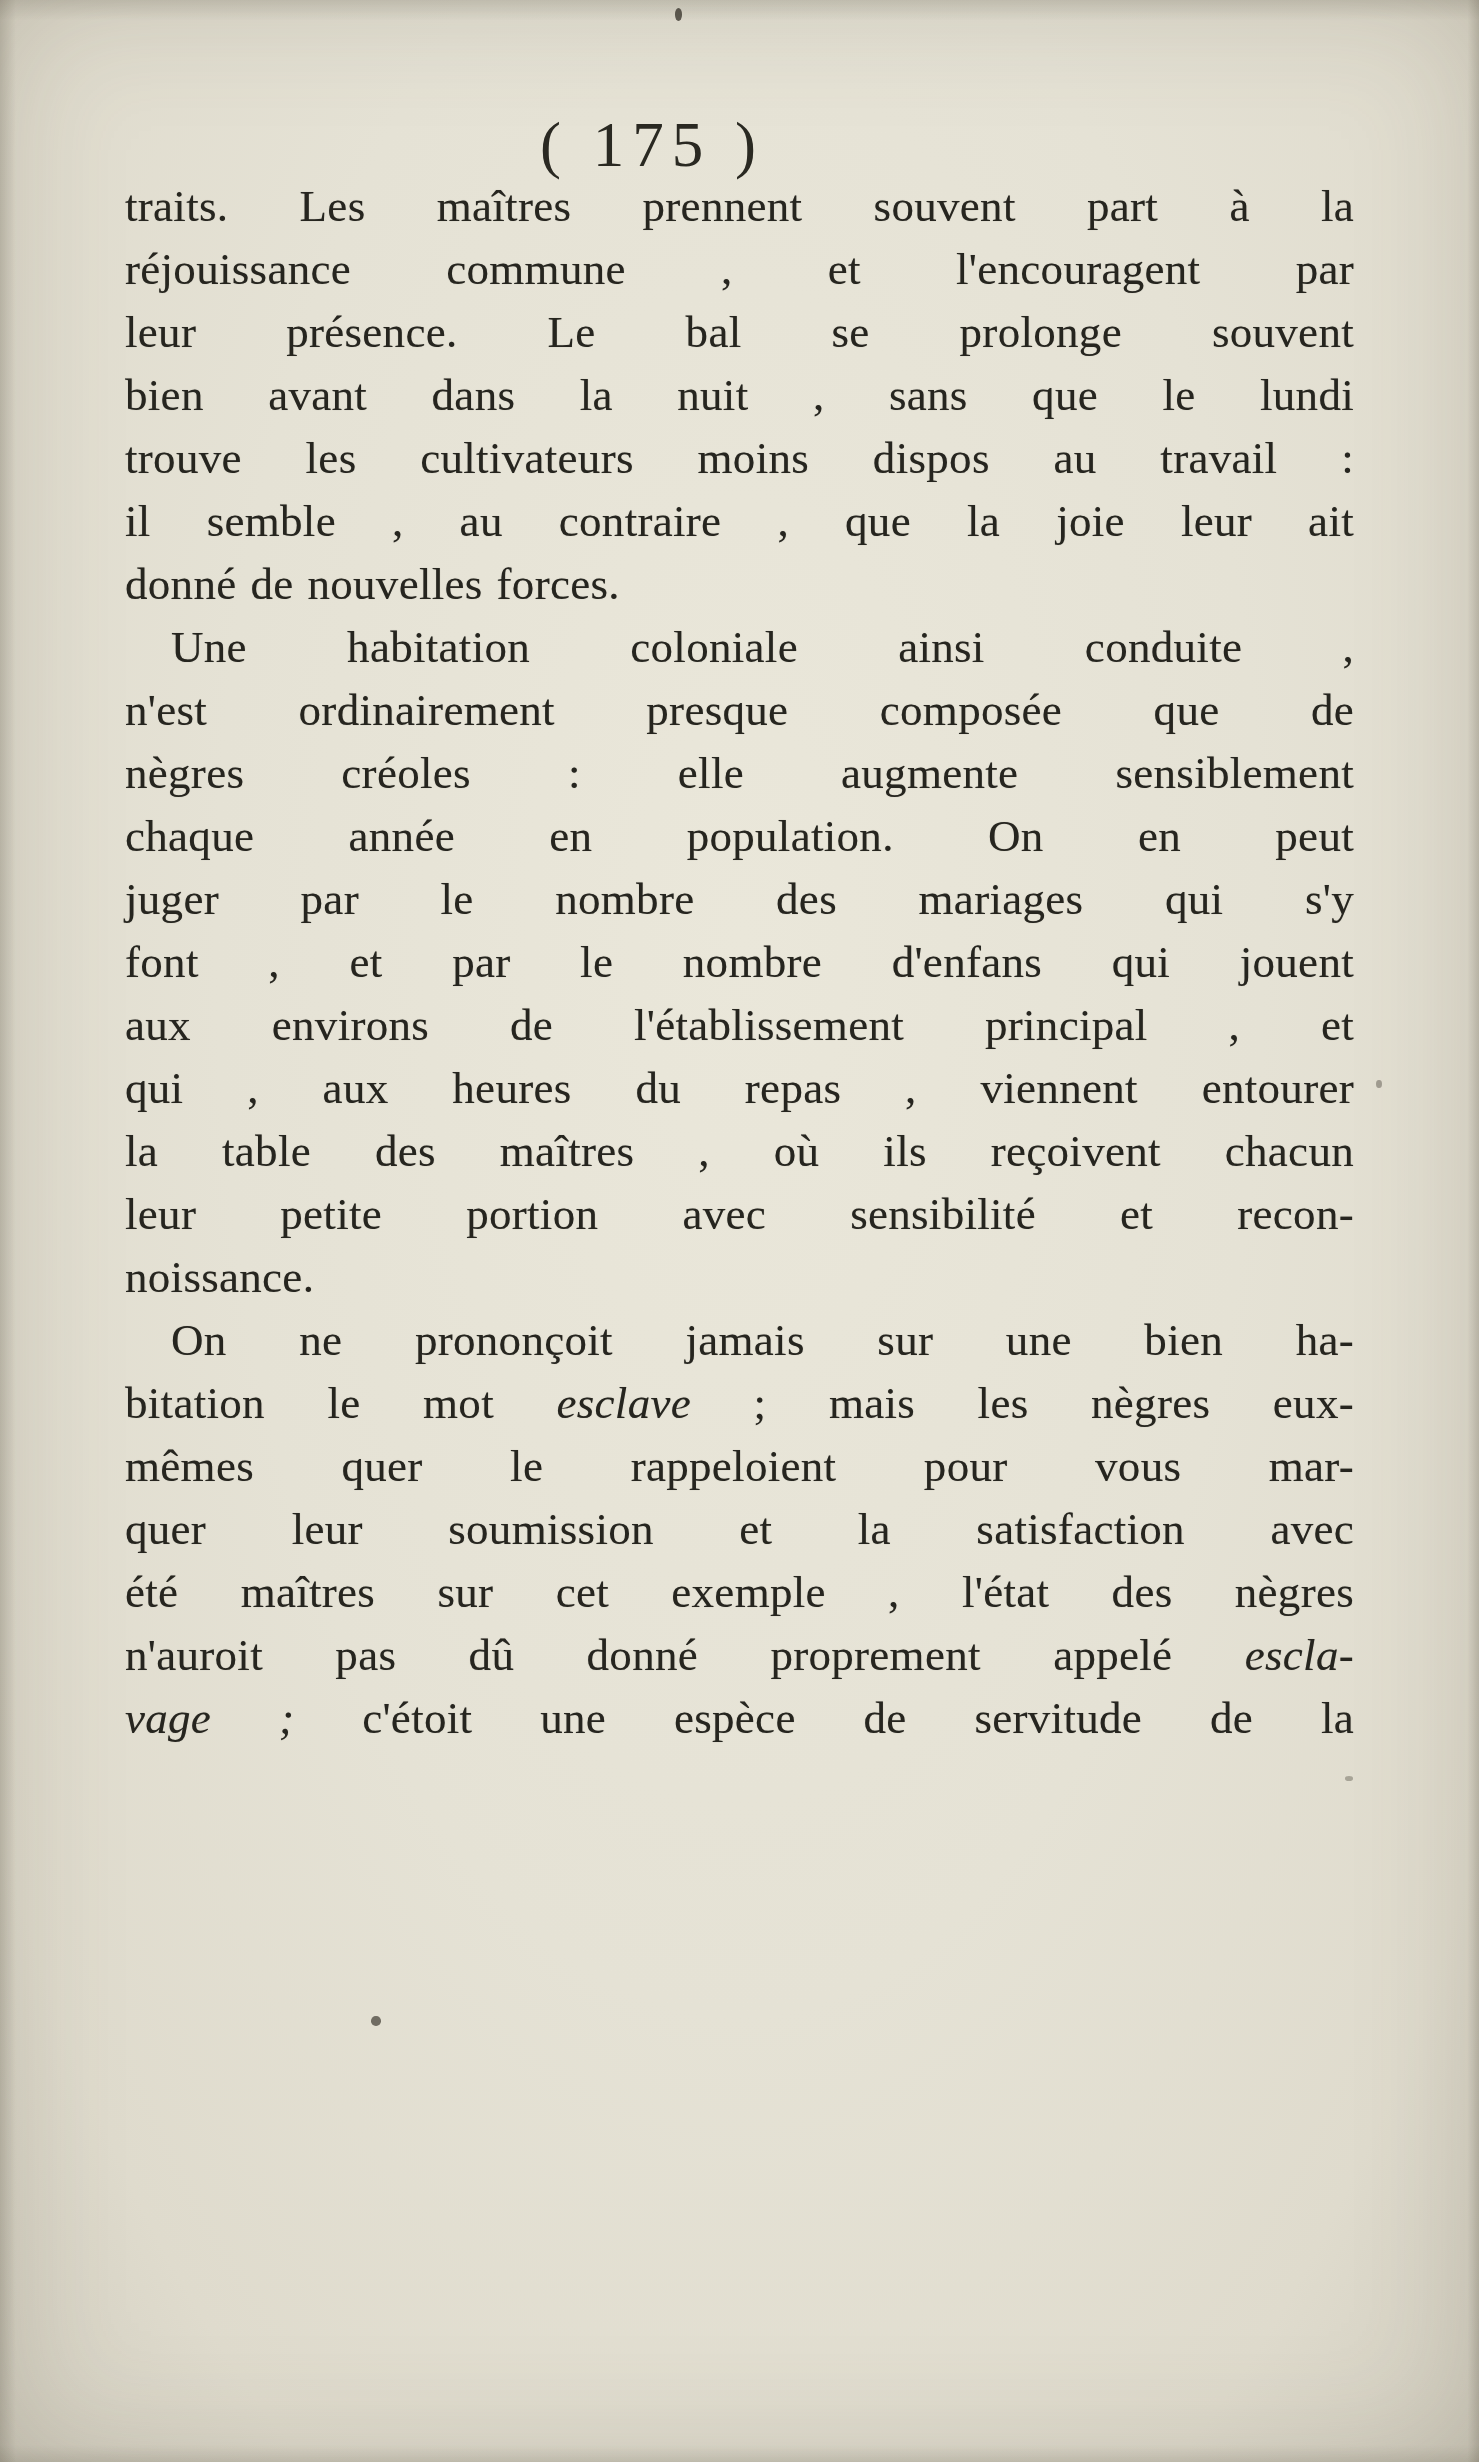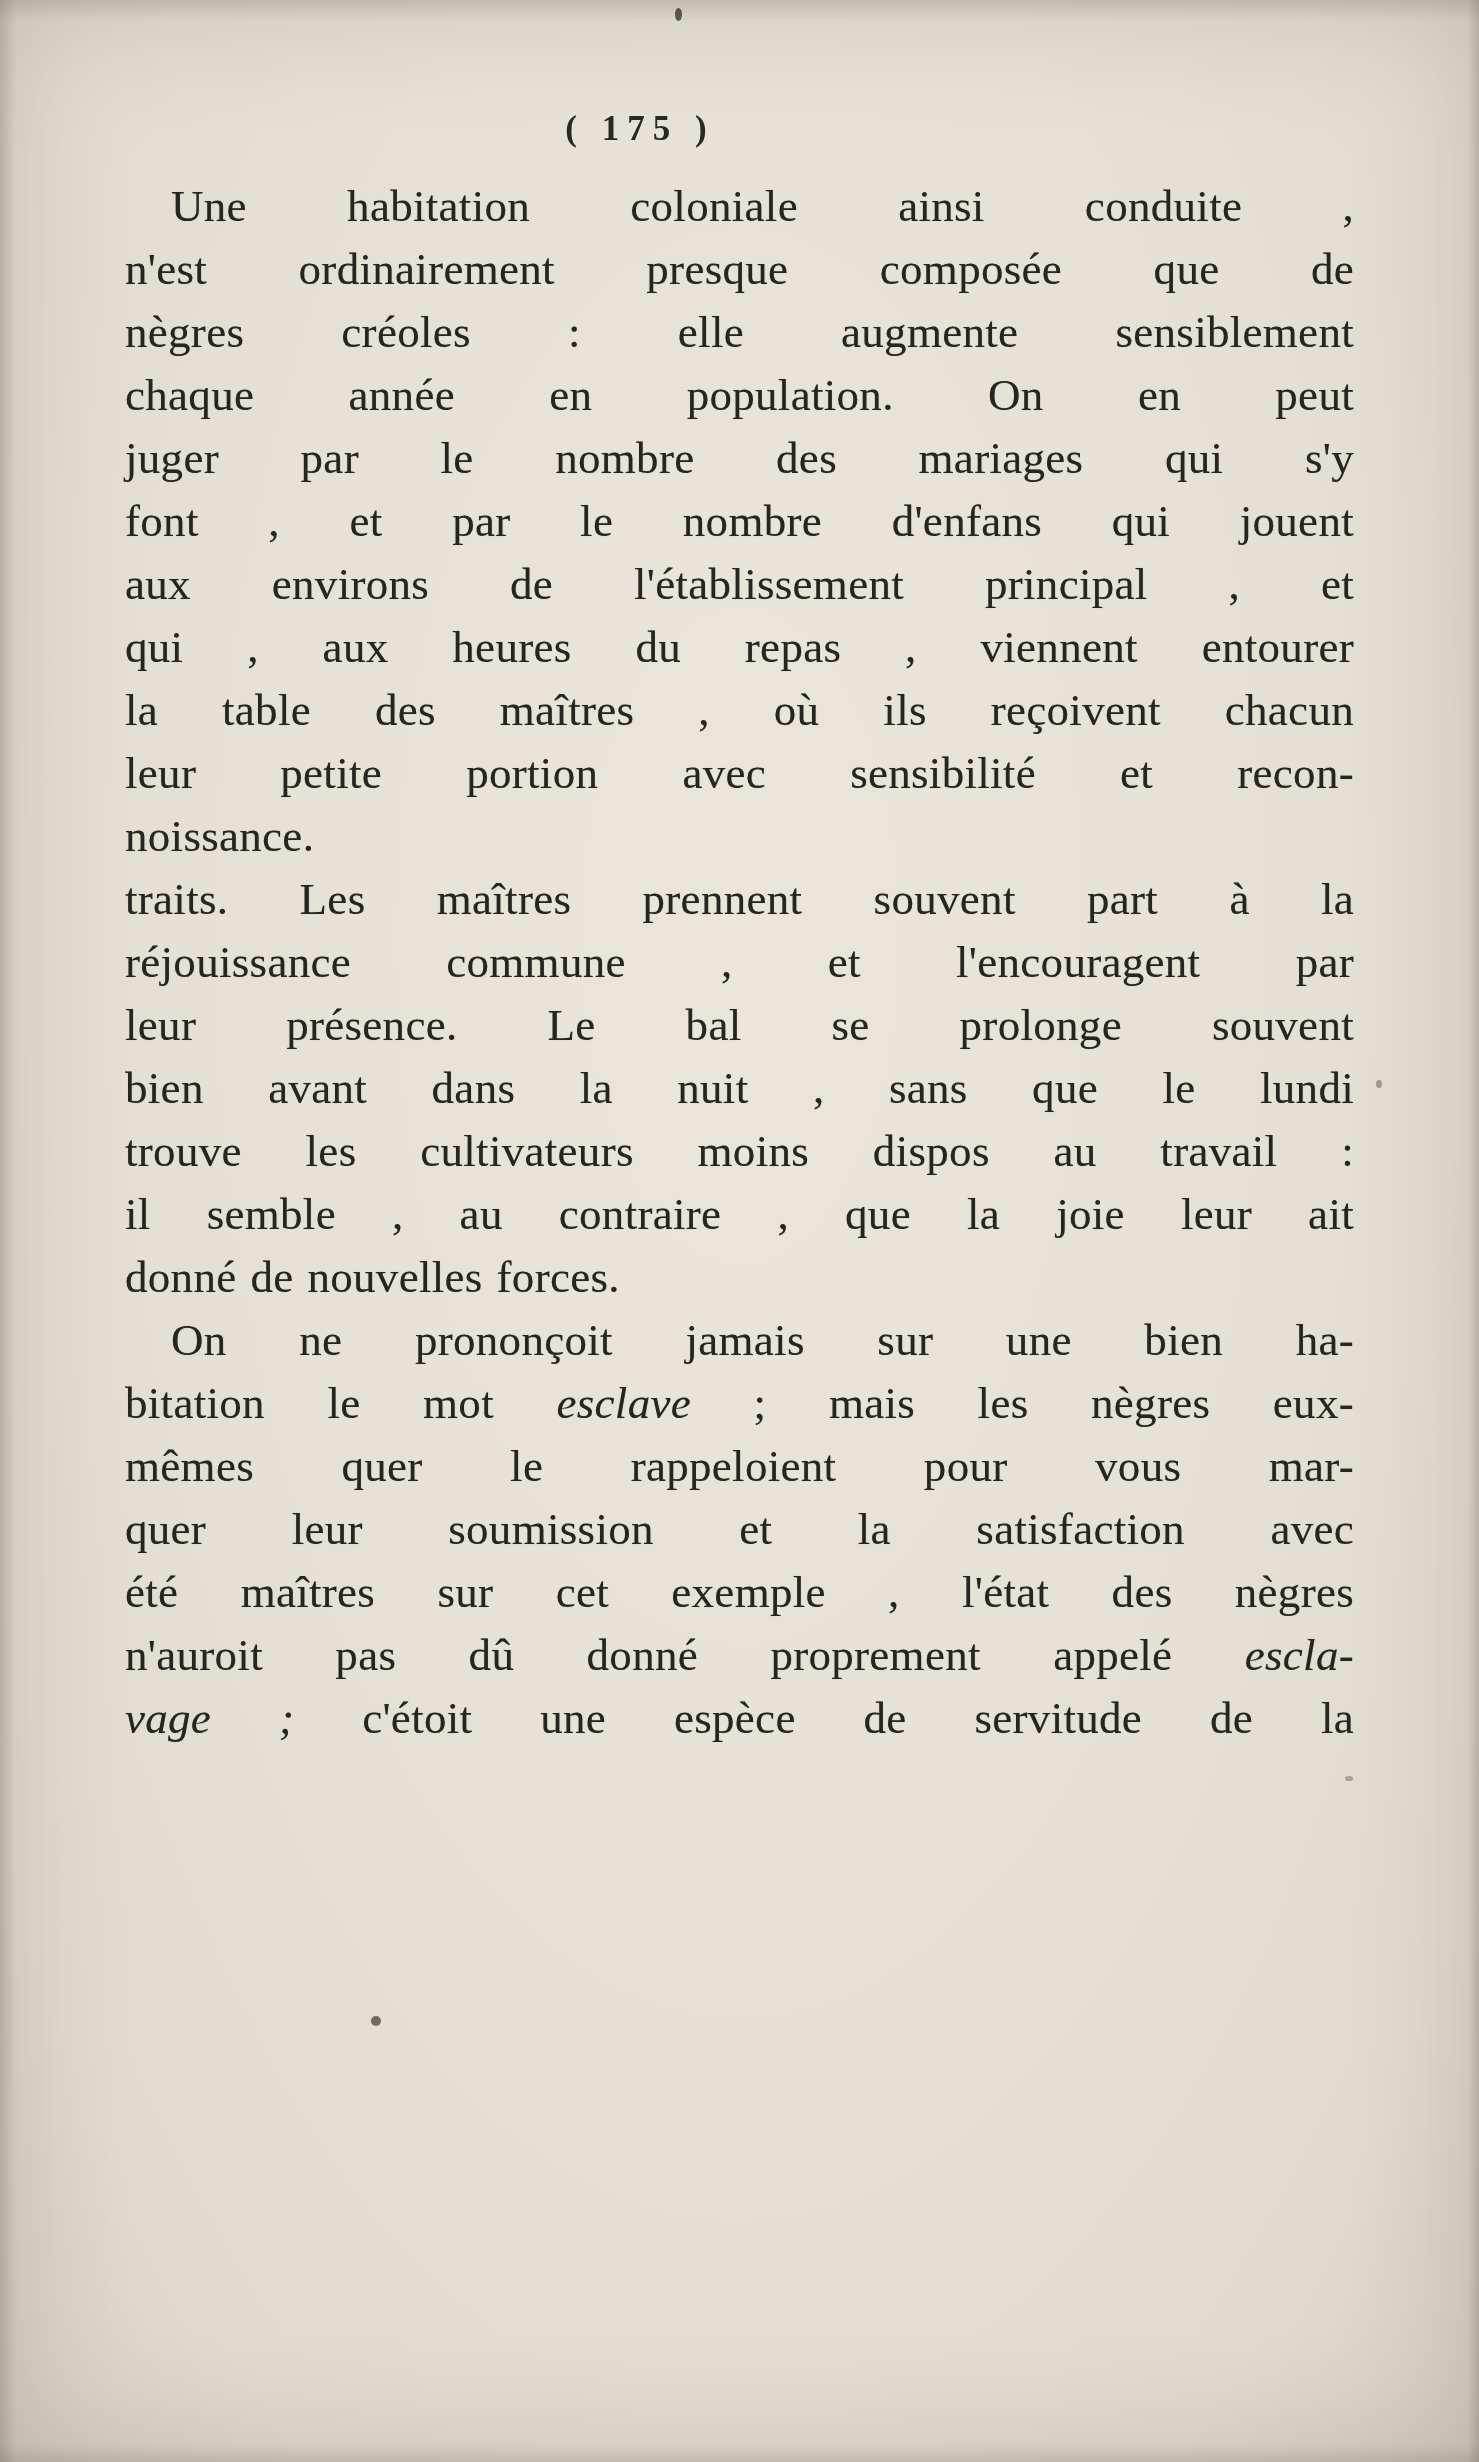--- a/index.html
+++ b/index.html
@@ -18,27 +18,26 @@
       linear-gradient(180deg, rgba(75,70,55,0.16) 0px, rgba(75,70,55,0) 20.5px),
       linear-gradient(0deg, rgba(75,70,55,0.14) 0px, rgba(75,70,55,0) 17.4px),
       radial-gradient(ellipse at 50% 38%, #eae7da 0%, #e5e2d5 50%, #dfdbcd 82%, #d2cec0 100%);
     box-shadow: inset 0 0 126px rgba(90,84,66,0.22);
     font-family: "Liberation Serif", "DejaVu Serif", serif;
     color: #26251f;
   }
   .page-number {
     position: absolute;
     top: 109px;
-    left: 0;
+    left: 12px;
     width: 1280px;
     text-align: center;
-    font-size: 35px;
+    font-size: 63px;
     letter-spacing: 8px;
     color: #2a2922;
-    font-weight: bold;
   }
   .text-block {
     position: absolute;
     top: 175px;
     left: 125px;
     width: 1229px;
     font-size: 45px;
     line-height: 63px;
     letter-spacing: 0.3px;
     word-spacing: 2.4px;
@@ -65,40 +64,40 @@
   .speck.s4 { left: 1345px; top: 1776px; width: 8px; height: 4.7px; background: rgba(60,56,46,0.35); }
 </style>
 </head>
 <body>
 
 <div class="scan-page">
   <div class="page-number">( 175 )</div>
 
   <div class="text-block">
       <div class="paragraph">
+        <div class="line"><span>traits. Les maîtres prennent souvent part à la</span></div>
+        <div class="line"><span>réjouissance commune , et l'encouragent par</span></div>
+        <div class="line"><span>leur présence. Le bal se prolonge souvent</span></div>
+        <div class="line"><span>bien avant dans la nuit , sans que le lundi</span></div>
+        <div class="line"><span>trouve les cultivateurs moins dispos au travail :</span></div>
+        <div class="line"><span>il semble , au contraire , que la joie leur ait</span></div>
+        <div class="line last"><span>donné de nouvelles forces.</span></div>
+      </div>
+      <div class="paragraph">
         <div class="line indent"><span>Une habitation coloniale ainsi conduite ,</span></div>
         <div class="line"><span>n'est ordinairement presque composée que de</span></div>
         <div class="line"><span>nègres créoles : elle augmente sensiblement</span></div>
         <div class="line"><span>chaque année en population. On en peut</span></div>
         <div class="line"><span>juger par le nombre des mariages qui s'y</span></div>
         <div class="line"><span>font , et par le nombre d'enfans qui jouent</span></div>
         <div class="line"><span>aux environs de l'établissement principal , et</span></div>
         <div class="line"><span>qui , aux heures du repas , viennent entourer</span></div>
         <div class="line"><span>la table des maîtres , où ils reçoivent chacun</span></div>
         <div class="line"><span>leur petite portion avec sensibilité et recon-</span></div>
         <div class="line last"><span>noissance.</span></div>
-      </div>
-      <div class="paragraph">
-        <div class="line"><span>traits. Les maîtres prennent souvent part à la</span></div>
-        <div class="line"><span>réjouissance commune , et l'encouragent par</span></div>
-        <div class="line"><span>leur présence. Le bal se prolonge souvent</span></div>
-        <div class="line"><span>bien avant dans la nuit , sans que le lundi</span></div>
-        <div class="line"><span>trouve les cultivateurs moins dispos au travail :</span></div>
-        <div class="line"><span>il semble , au contraire , que la joie leur ait</span></div>
-        <div class="line last"><span>donné de nouvelles forces.</span></div>
       </div>
       <div class="paragraph">
         <div class="line indent"><span>On ne prononçoit jamais sur une bien ha-</span></div>
         <div class="line"><span>bitation le mot </span><em>esclave</em><span> ; mais les nègres eux-</span></div>
         <div class="line"><span>mêmes quer le rappeloient pour vous mar-</span></div>
         <div class="line"><span>quer leur soumission et la satisfaction avec</span></div>
       </div>
       <div class="paragraph">
         <div class="line"><span>été maîtres sur cet exemple , l'état des nègres</span></div>
         <div class="line"><span>n'auroit pas dû donné proprement appelé </span><em>escla-</em></div>

